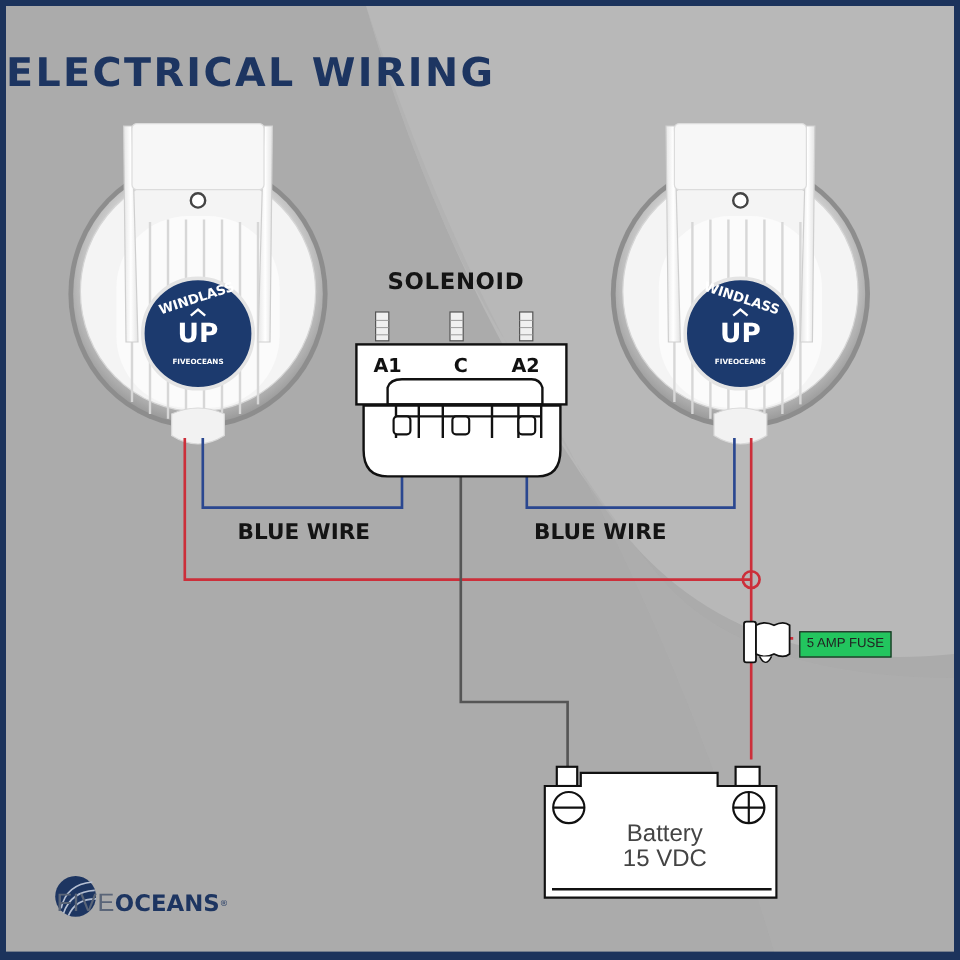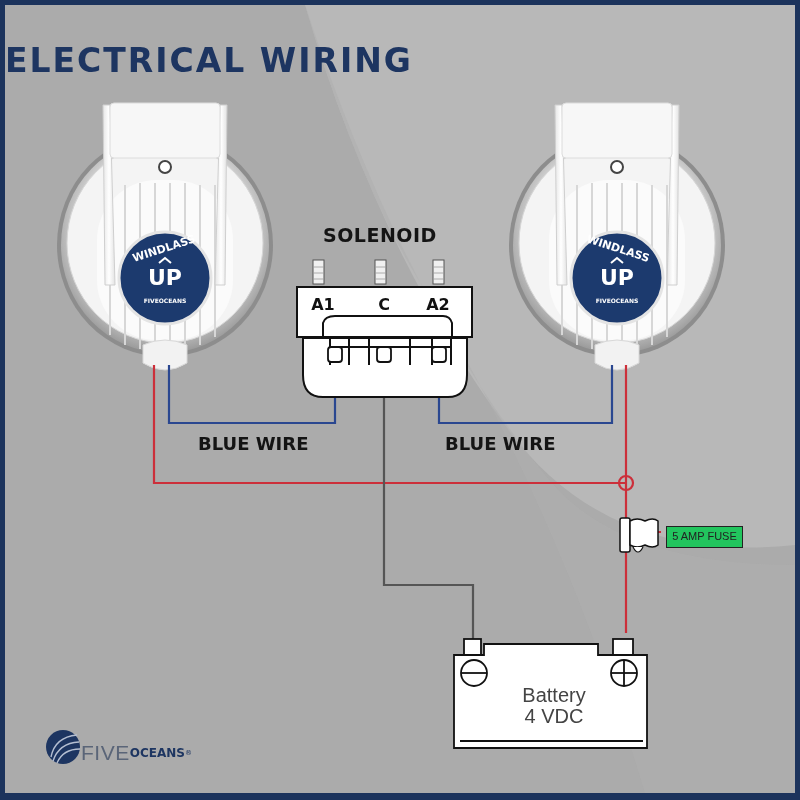--- a/index.html
+++ b/index.html
@@ -8,21 +8,21 @@
   #bg-svg { position:absolute; left:0; top:0; }
   .title { position:absolute; left:0; width:790px; top:36px; text-align:left; font-family:"DejaVu Sans", sans-serif; font-weight:bold; font-size:33px; letter-spacing:2px; color:#1d3561; }
   .lbl { position:absolute; font-family:"DejaVu Sans", sans-serif; font-weight:bold; color:#141414;text-align:center; }
   .sol-title { left:318px; top:219px; font-size:19px; letter-spacing:0.5px; }
   .blue1 { left:193px; top:428px; font-size:18px; }
   .blue2 { left:440px; top:428px; font-size:18px; }
   .fuse-box { position:absolute; left:661px; top:521px; width:77px; height:22px; background:#22c55e; border:1.5px solid #222; box-sizing:border-box; font-family:"Liberation Sans", sans-serif; font-size:11px; line-height:19px; text-align:center; color:#222; }
   .batt-text { position:absolute; left:455px; width:188px; text-align:center; font-family:"Liberation Sans", sans-serif; color:#444; font-size:20px; line-height:21px; }
   .logo { position:absolute; left:42px; top:731px; height:34px; display:flex; align-items:center; }
   .logo .five { font-family:"Liberation Sans", sans-serif; font-size:21px; color:#5a6578; letter-spacing:0.5px; }
-  .logo .oceans { font-family:"DejaVu Sans", sans-serif; font-weight:bold; font-size:12px; color:#1d3561; }
+  .logo .oceans { font-family:"DejaVu Sans", sans-serif; font-weight:bold; font-size:19px; color:#1d3561; }
   .logo sup { font-size:7px; color:#1d3561; vertical-align:top; }
 </style>
 </head>
 <body>
 
 <div id="frame">
   <svg id="bg-svg" width="790" height="788" viewBox="0 0 790 788">
     <defs>
       <radialGradient id="ringGrad" cx="50%" cy="45%" r="55%">
         <stop offset="0%" stop-color="#ffffff"></stop>
@@ -170,19 +170,19 @@
       <path d="M 52 758 Q 58 744 75 744" fill="none" stroke="#b5bfd2" stroke-width="1.4"></path>
     </g>
   </svg>
 
   <div class="title">ELECTRICAL WIRING</div>
   <div class="lbl sol-title">SOLENOID</div>
   <div class="lbl blue1">BLUE WIRE</div>
   <div class="lbl blue2">BLUE WIRE</div>
   <div class="fuse-box">5 AMP FUSE</div>
   <div class="batt-text" style="top:680px;">Battery</div>
-  <div class="batt-text" style="top:701px;">4 VDC</div>
+  <div class="batt-text" style="top:701px;">15 VDC</div>
   <div class="logo">
-    <span class="five" style="margin-left:34px;">FIVE</span>
+    <span class="five" style="">FIVE</span>
     <span class="oceans">OCEANS</span>
     <sup>®</sup>
   </div>
 </div>
 
 </body></html>

